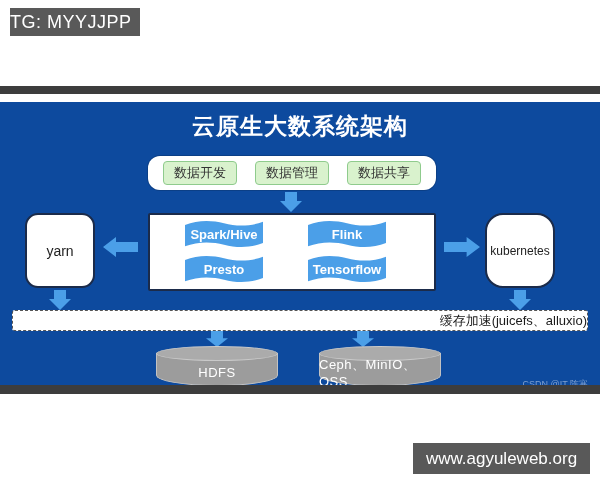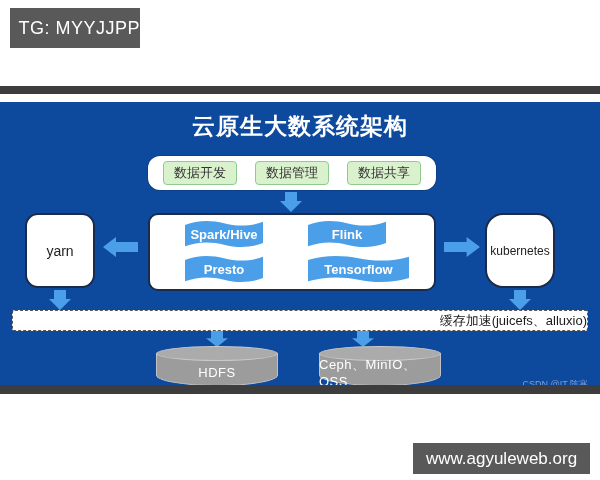--- a/index.html
+++ b/index.html
@@ -5,23 +5,23 @@
   html,body { margin:0; padding:0; }
   body {
     width:600px; height:480px; position:relative; overflow:hidden;
     background:#ffffff;
     font-family:"Liberation Sans", sans-serif;
   }
   .abs { position:absolute; }
 
   
   .tg-badge {
-    left:10px; top:8px; width:130px; height:40px;
+    left:10px; top:8px; width:130px; height:28px;
     background:var(--badge-gray);
-    display:flex; align-items:center; justify-content:flex-end;
+    display:flex; align-items:center; justify-content:flex-start;
     color:#fff; font-size:18px; letter-spacing:0.5px;
   }
 
   
   .strip-top    { left:0; top:86px;  width:600px; height:8px;  background:var(--strip-dark); }
   .strip-bottom { left:0; top:385px; width:600px; height:9px;  background:var(--strip-dark); }
   .diagram-body { left:0; top:94px;  width:600px; height:291px; background:var(--diagram-blue);margin-top:8px; }
 
   .diagram-title {
     left:0; top:9px; width:100%; text-align:center;
@@ -54,34 +54,34 @@
     box-sizing:border-box;
     display:flex; align-items:center; justify-content:center;
     color:#222;
   }
   .yarn-box { left:25px; font-size:14px;text-align:right; }
   .k8s-box  { left:485px; font-size:12px;border-radius:18px; }
 
   
   .compute-box {
     left:148px; top:111px; width:288px; height:78px;
-    background:#fff; border:2px solid var(--box-border); border-radius:10px;
+    background:#fff; border:2px solid var(--box-border); border-radius:2px;
     box-sizing:border-box;
   }
   .flag { position:absolute; width:78px; height:28px; }
   .flag svg { position:absolute; inset:0; width:100%; height:100%; color:var(--accent-blue); }
   .flag span {
     position:absolute; inset:0;
     display:flex; align-items:center; justify-content:center;
     color:#fff; font-size:13px; font-weight:700;
   }
   .flag-r1c1 { left:35px;  top:5px; }
   .flag-r1c2 { left:158px; top:5px; }
   .flag-r2c1 { left:35px;  top:40px; }
-  .flag-r2c2 { left:158px; top:40px;padding-left:23px; }
+  .flag-r2c2 { left:158px; top:40px; }
 
   
   .cache-bar {
     left:12px; top:208px; width:576px; height:21px;
     background:#fff; border:1px dashed #555; border-radius:3px;
     box-sizing:border-box;
     display:flex; align-items:center; justify-content:flex-end;
     color:#1a1a1a; font-size:13px;
   }
 

